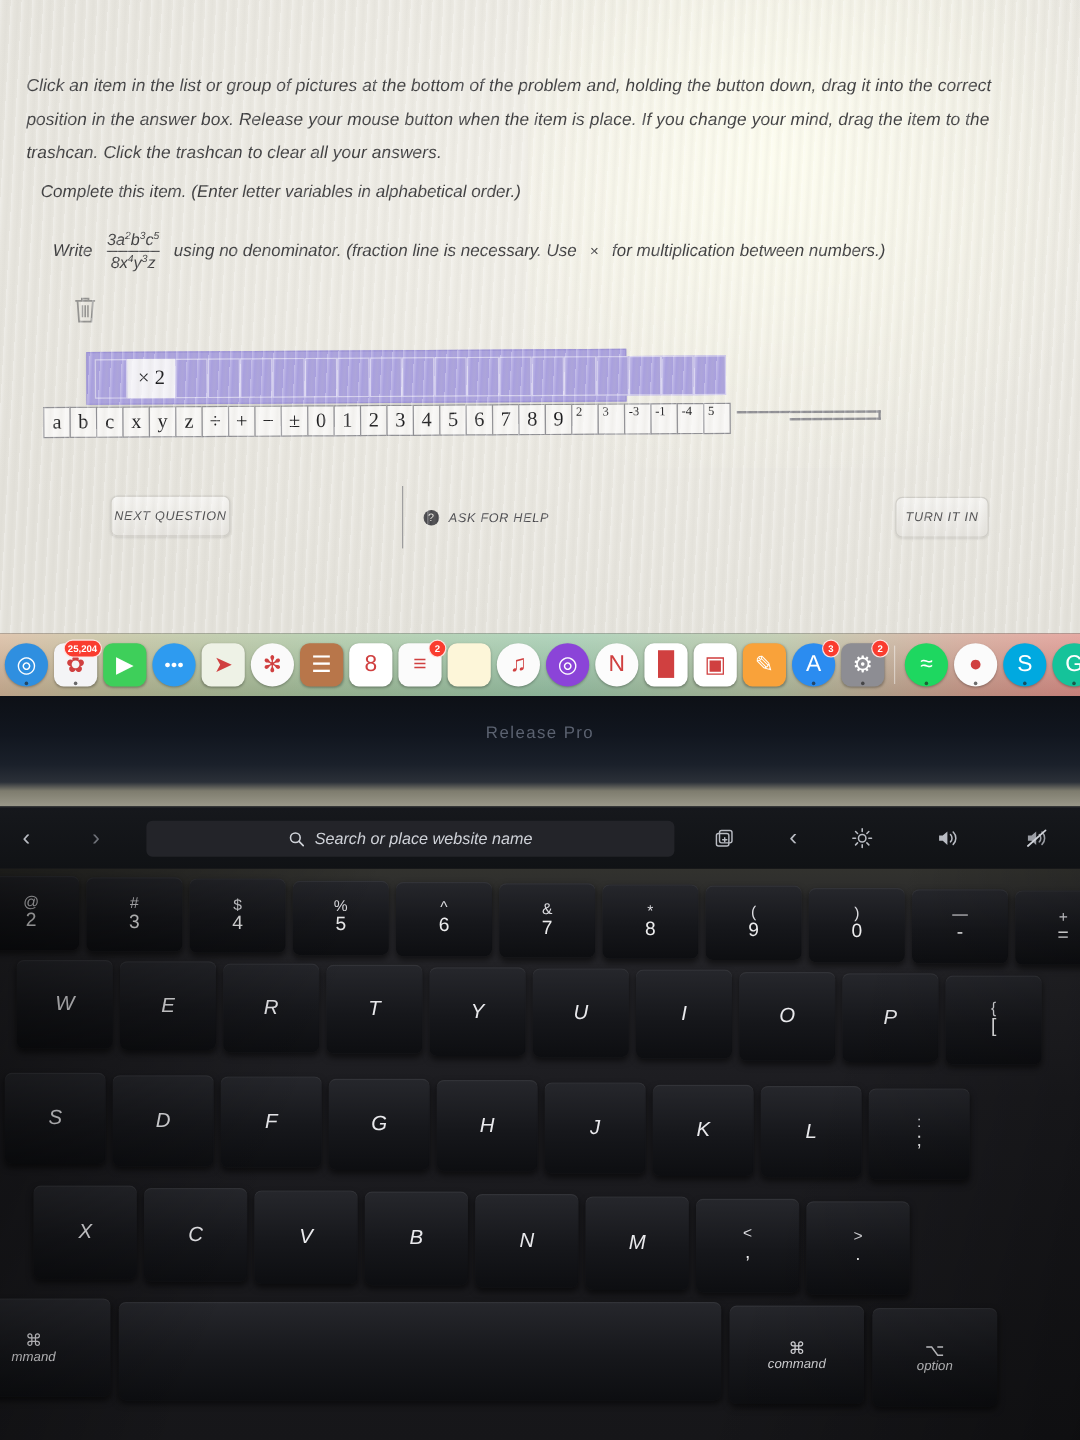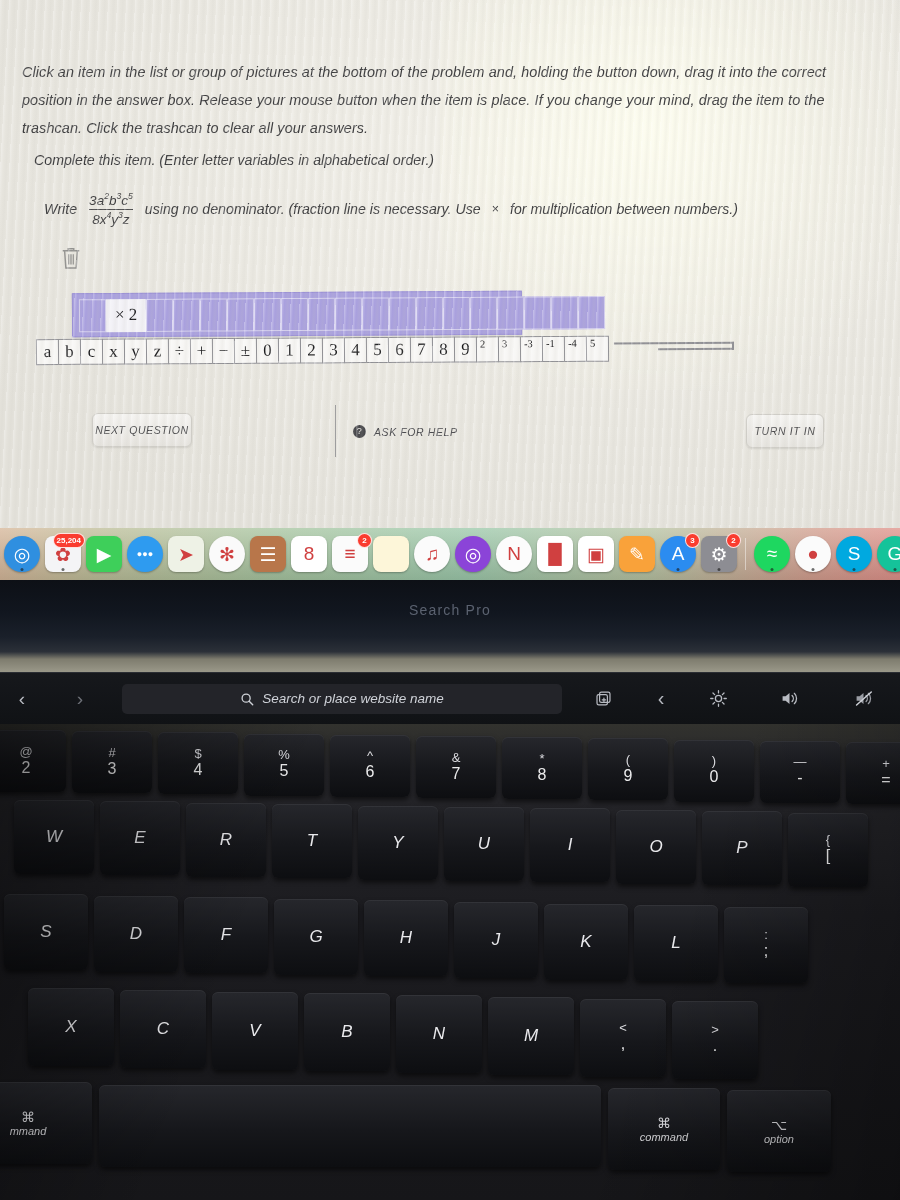--- a/index.html
+++ b/index.html
@@ -380,21 +380,21 @@
           <span class="dock-dot"></span>
         </div>
         <div class="dock-icon round" style="background: rgb(21, 195, 154);">
           <span style="color: rgb(255, 255, 255); font-size: 19px;">G</span>
           <span class="dock-dot"></span>
         </div>
       </div>
   </div>
 
   <div class="bezel"></div>
-  <div class="macbook-label">Search Pro</div>
+  <div class="macbook-label">Release Pro</div>
 
   <div class="touchbar">
     <div class="tb-btn" style="width:44px;font-size:19px">‹</div>
     <div class="tb-btn" style="width:72px;font-size:19px;color:#6e7178">›</div>
     <div class="tb-url">
       <svg width="14" height="14" viewBox="0 0 16 16">
         <circle cx="7" cy="7" r="4.6" fill="none" stroke="#cfd2d8" stroke-width="1.5"></circle>
         <path d="M10.5 10.5L14.5 14.5" stroke="#cfd2d8" stroke-width="1.6" stroke-linecap="round"></path>
       </svg>
       <span>Search or place website name</span>

